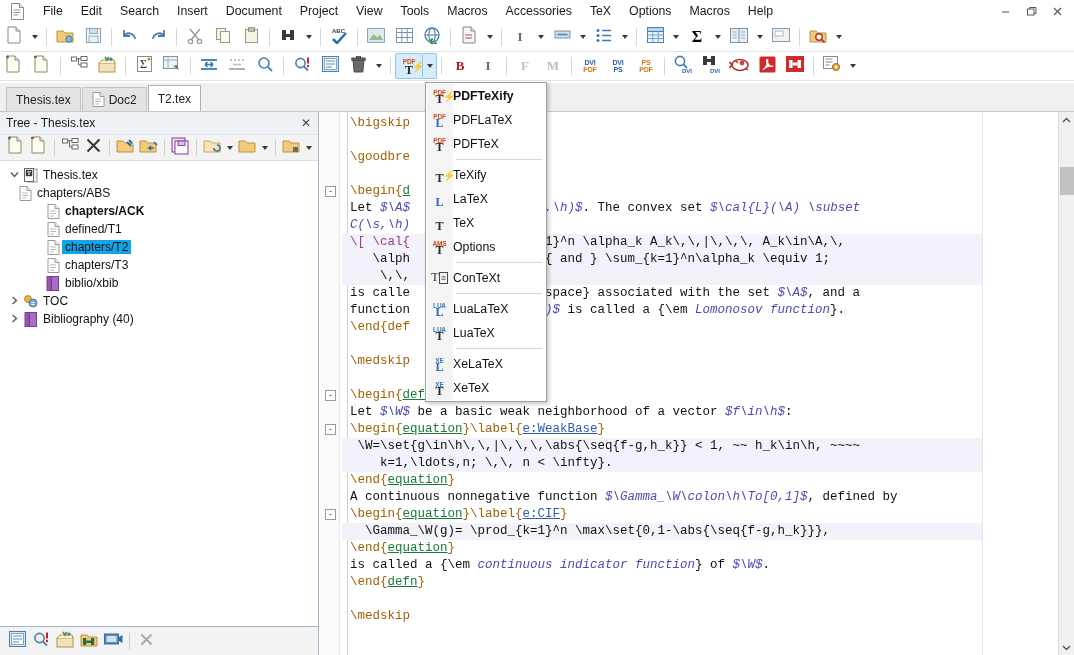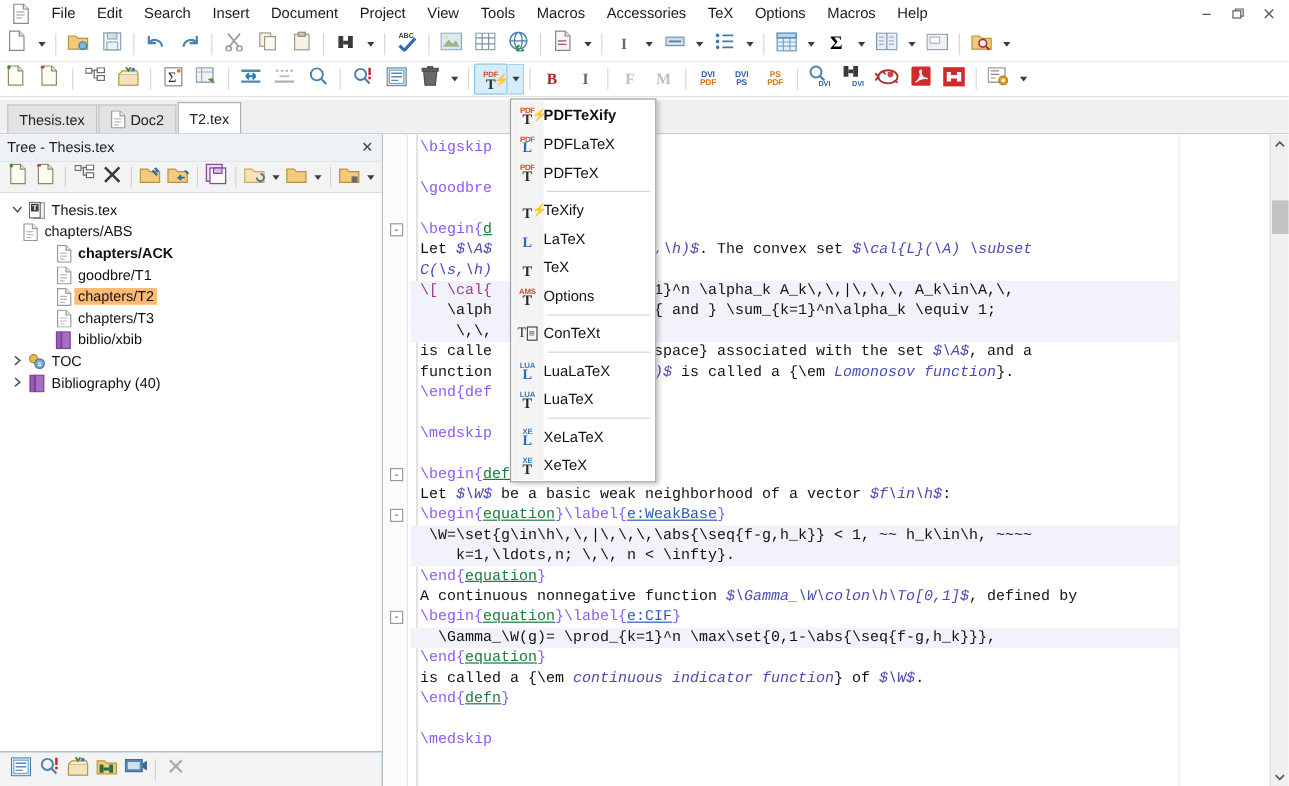--- a/index.html
+++ b/index.html
@@ -122,21 +122,21 @@
   .tnode {
     display: flex; align-items: center; height: 18px;
     font-size: 12px; color: #111; white-space: nowrap;
   }
   .tnode .exp {
     width: 16px; text-align: center; color: #4a4a4a; font-size: 9px; flex: none;
   }
   .tnode .tico { width: 18px; display: flex; align-items: center;
     justify-content: center; flex: none; }
   .tnode .tlabel { padding: 0 3px; }
-  .tnode.sel .tlabel { background: #fdba74; }
+  .tnode.sel .tlabel { background: #0ea5e9; }
 
   
   .statusbar {
     position: absolute; left: 0; top: 626px; width: 319px; height: 29px;
     background: #f3f3f3; border-top: 1px solid #9fb6c9;
     border-right: 1px solid #9fb6c9;
     display: flex; align-items: center; padding-left: 5px;
   }
   .sb-btn { width: 24px; height: 22px; display: flex; align-items: center;
     justify-content: center; flex: none; }
@@ -160,21 +160,21 @@
     line-height: 17px; white-space: pre; color: #111;
   }
   .ln { height: 17px; padding-left: 8px; }
   .ln.hl { background: #f2f2fa; }
   .fold {
     position: absolute; left: 4px; width: 11px; height: 11px;
     border: 1px solid #9a9a9a; background: #fff; font-size: 9px;
     line-height: 9px; text-align: center; color: #333;
     font-family: "Liberation Sans", sans-serif;
   }
-  .k-cmd { color: #8b5cf6; margin-top: 17px; }
+  .k-cmd { color: #a16207; margin-top: 17px; }
   .k-env { color: #1a7a3a; text-decoration: underline; }
   .k-lbl { color: #2b5bb5; text-decoration: underline; }
   .k-math { color: #4b4bb5; font-style: italic; }
   .k-plain { color: #111; }
   .k-mag { color: #a03a8c; }
 
   
   .ed-scroll {
     position: absolute; right: 0; top: 0; width: 16px; height: 543px;
     background: #f0f0f0; border-left: 1px solid #dcdcdc;
@@ -750,21 +750,21 @@
       </div>
       <div class="tnode" style="padding-left: 28px;">
         <span class="exp"></span>
         <span class="tico">
           <svg width="13" height="15" viewBox="0 0 13 15">
             <path d="M1 0.5 h7 l4 4 v10 h-11 z" fill="#fff" stroke="#9a9a9a"></path>
             <path d="M8 0.5 v4 h4" fill="#ececec" stroke="#9a9a9a"></path>
             <path d="M3 7 h6 M3 9.5 h6 M3 12 h4" stroke="#bbb"></path>
           </svg>
         </span>
-        <span class="tlabel">goodbre/T1</span>
+        <span class="tlabel">defined/T1</span>
       </div>
       <div class="tnode sel" style="padding-left: 28px;">
         <span class="exp"></span>
         <span class="tico">
           <svg width="13" height="15" viewBox="0 0 13 15">
             <path d="M1 0.5 h7 l4 4 v10 h-11 z" fill="#fff" stroke="#9a9a9a"></path>
             <path d="M8 0.5 v4 h4" fill="#ececec" stroke="#9a9a9a"></path>
             <path d="M3 7 h6 M3 9.5 h6 M3 12 h4" stroke="#bbb"></path>
           </svg>
         </span>

